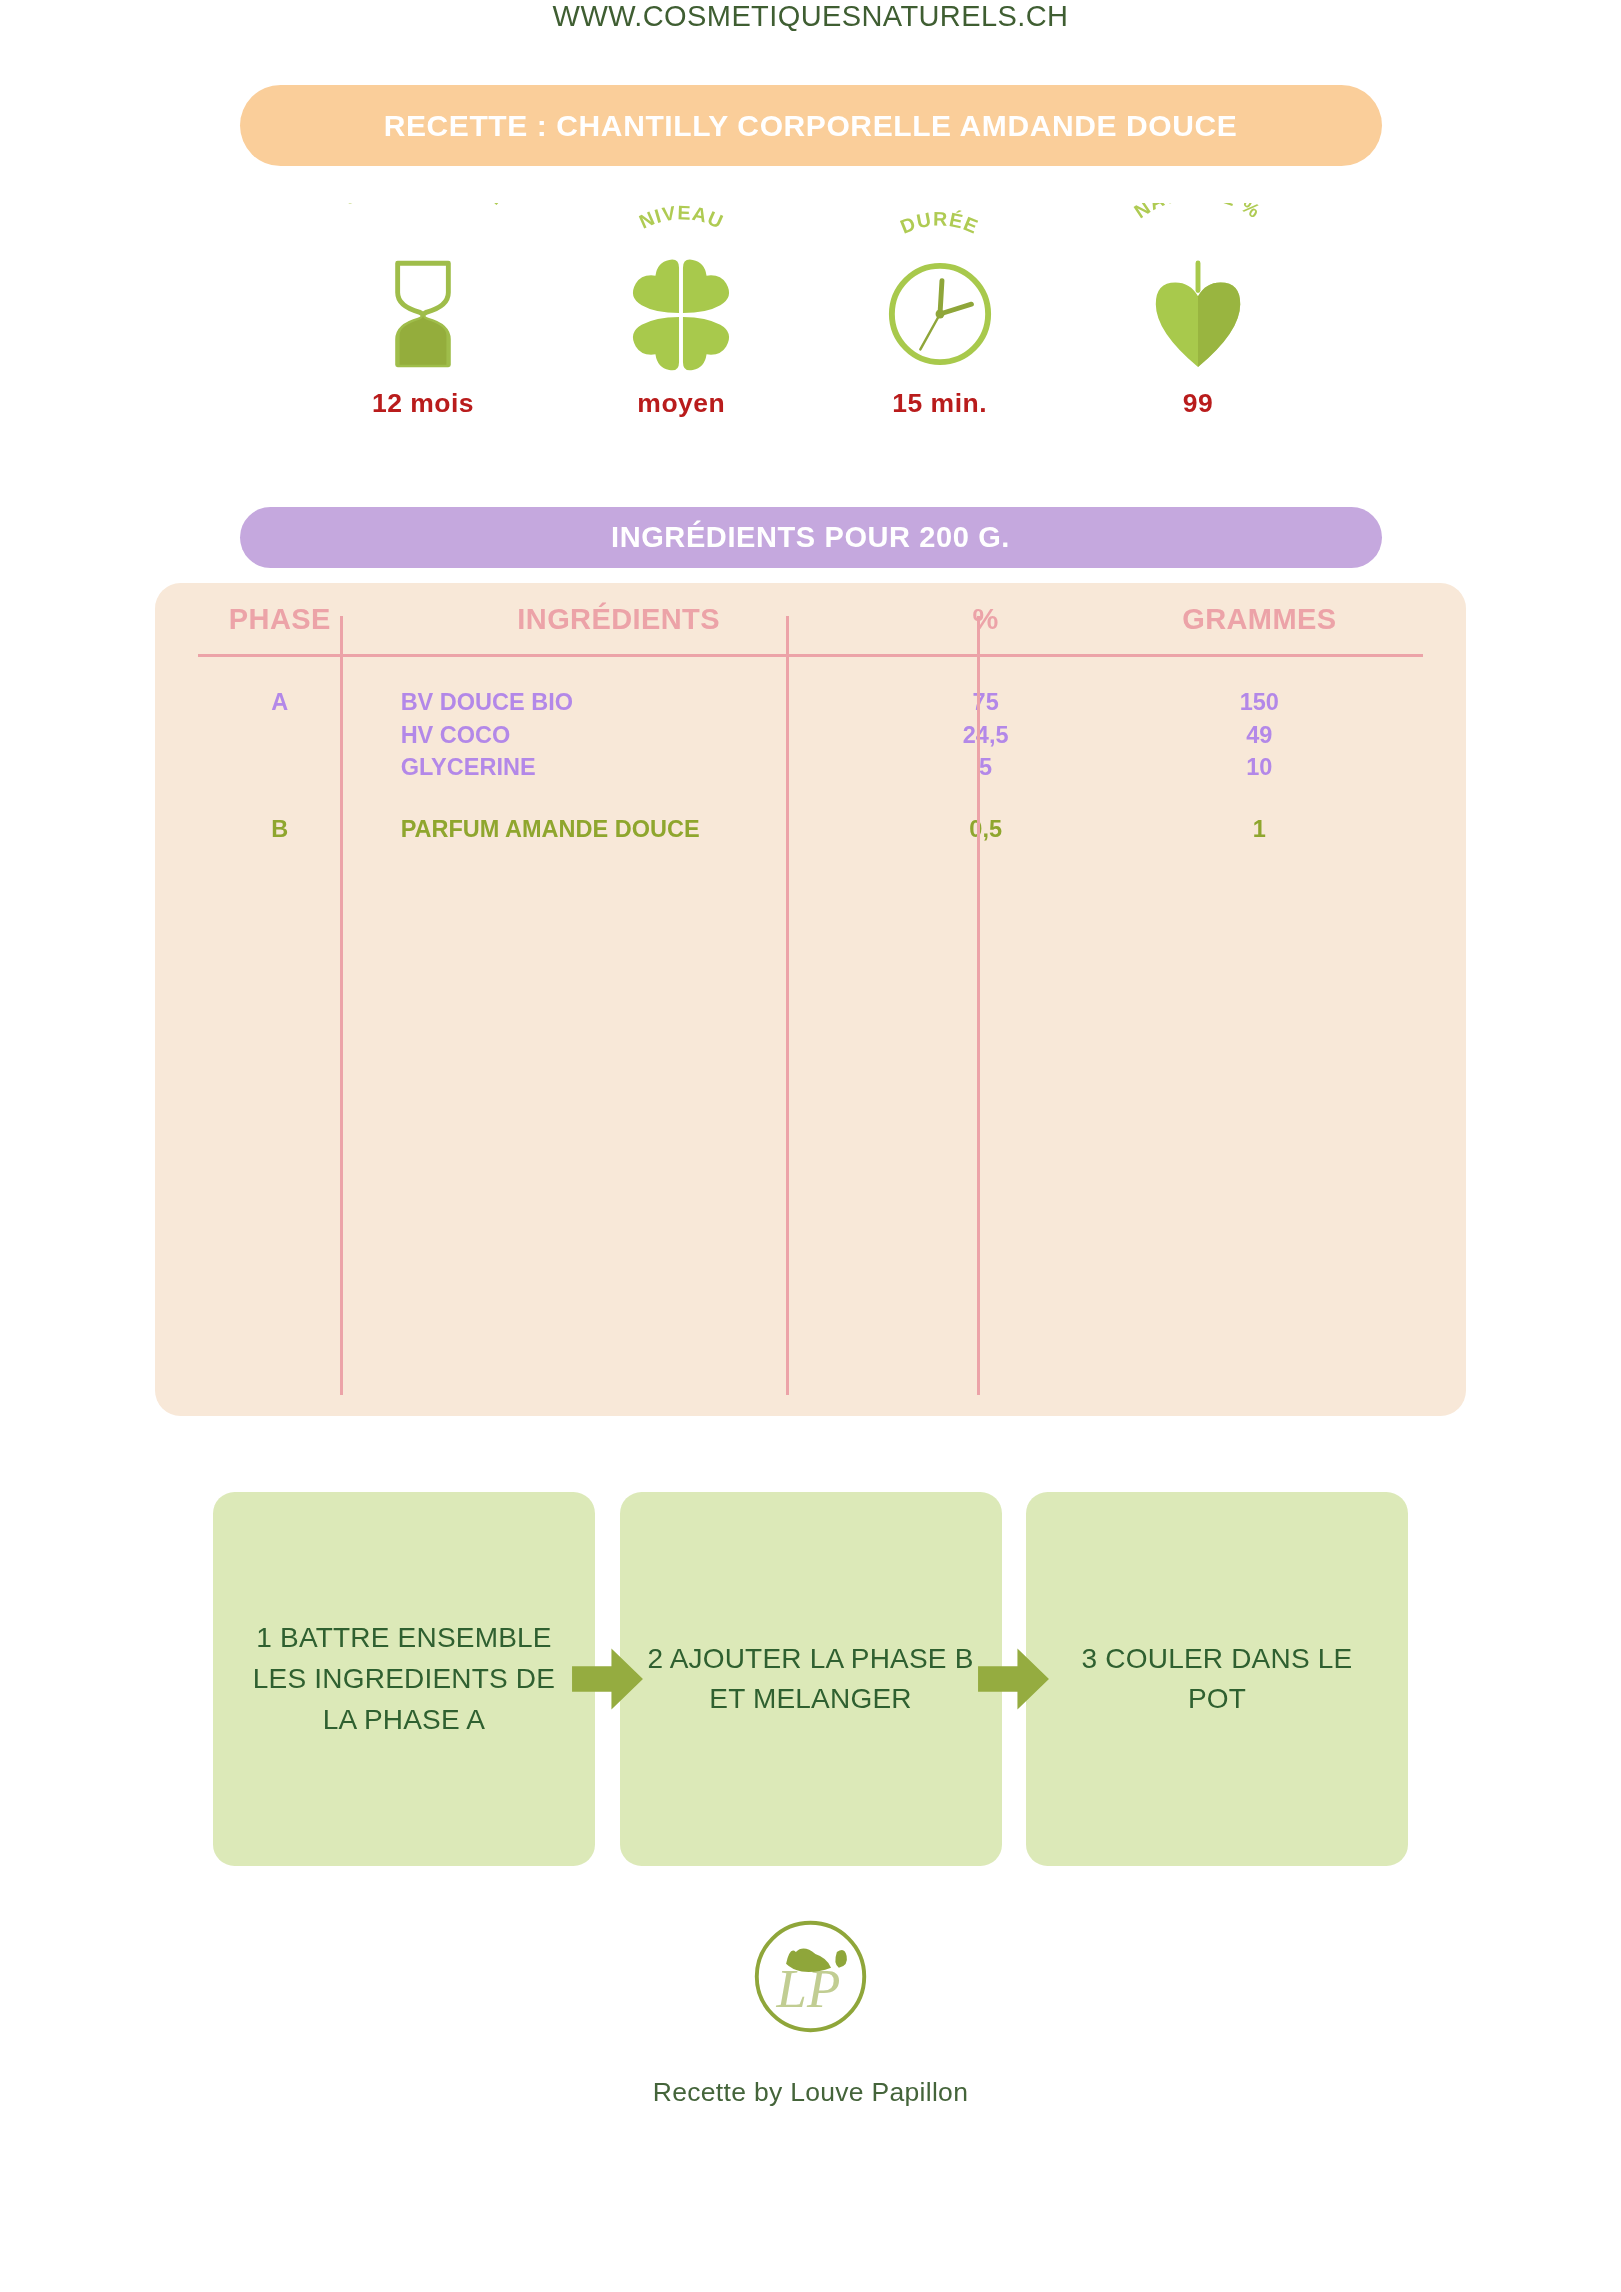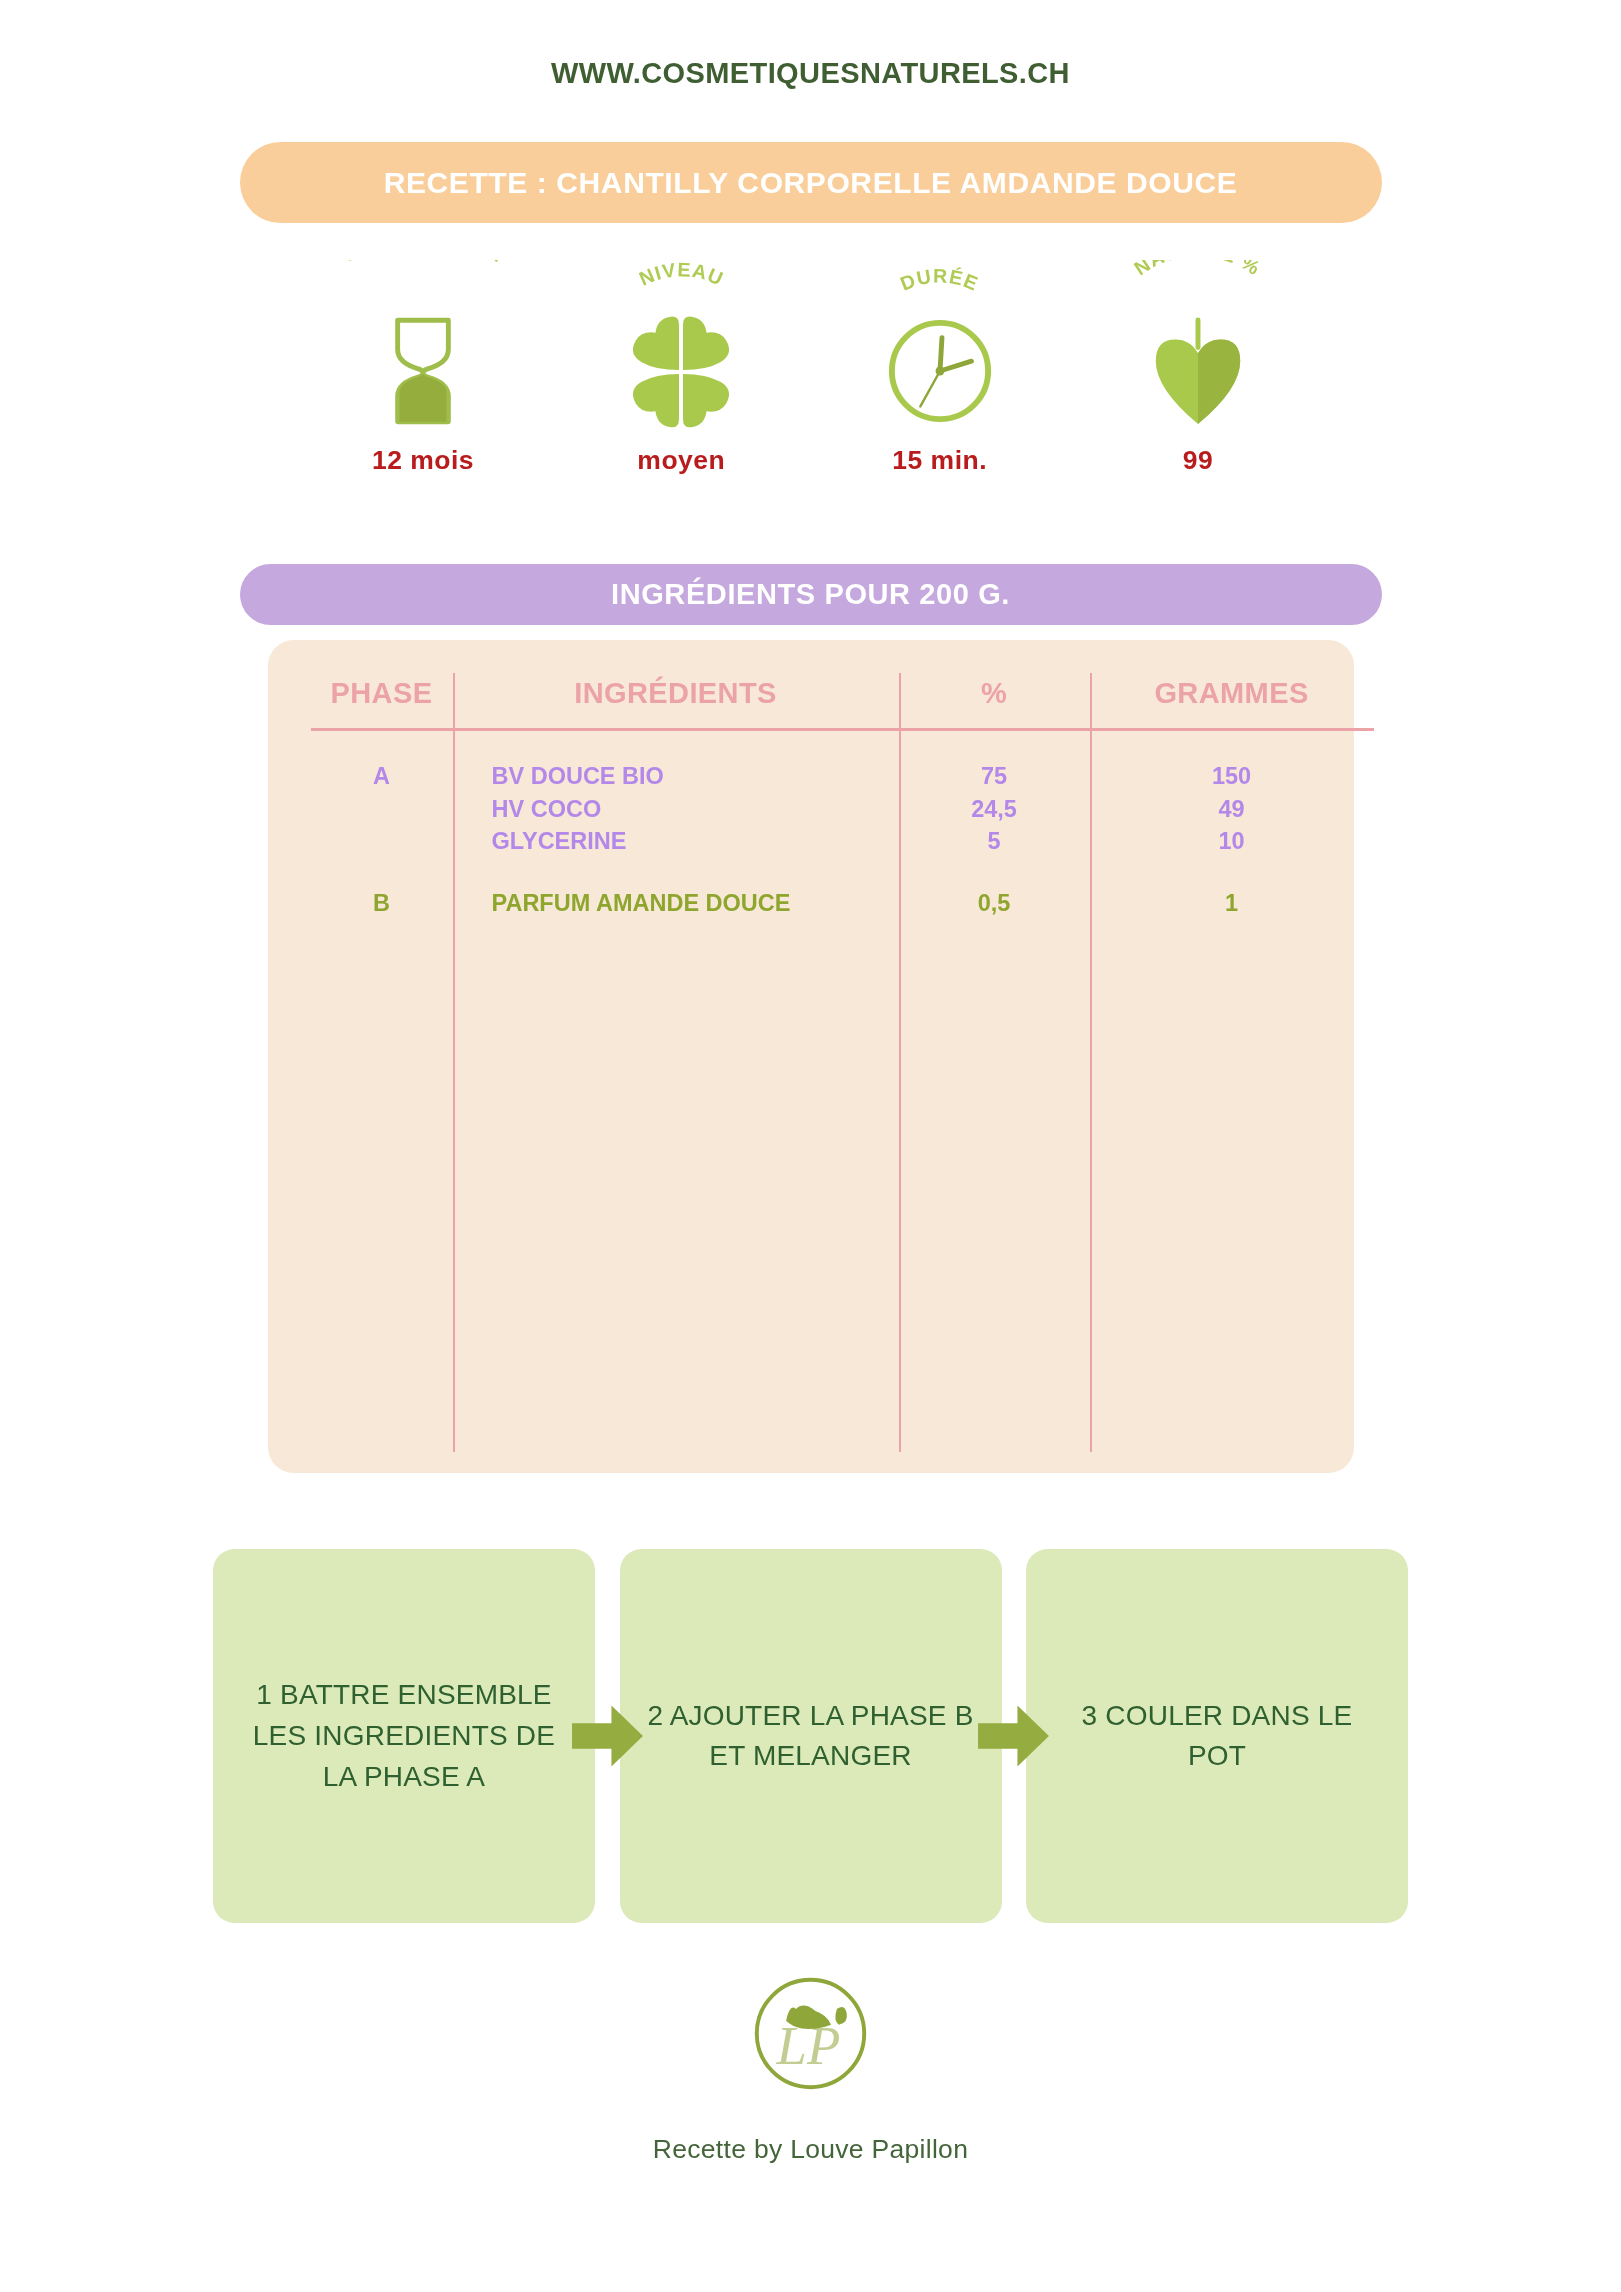--- a/index.html
+++ b/index.html
@@ -23,22 +23,21 @@
     position: relative;
     box-sizing: border-box;
   }
 
   
   .site-url {
     text-align: center;
     font-size: 29px;
     letter-spacing: 0.4px;
     color: #3f5e32;
-    padding-top: 57px;
-    font-weight: 700;
+    font-weight: 400;
   }
 
   
   .banner {
     border-radius: 43px;
     color: #ffffff;
     font-weight: bold;
     text-align: center;
     display: flex;
     align-items: center;
@@ -98,25 +97,25 @@
     margin-top: 15.7px;
     font-size: 26.5px;
     font-weight: bold;
     color: #b91c1c;
     letter-spacing: 0.5px;
     text-align: center;
   }
 
   
   .table-card {
-    width: 1086px;
+    width: 1311px;
     margin: 15.7px auto 0 auto;
     background: #F8E8D8;
     border-radius: 25.5px;
-    padding: 33px 43px 39px 43px;
+    padding: 16px 43px 39px 43px;
     box-sizing: border-box;
     position: relative;
     height: 833px;
   }
   .tbl {
     width: 100%;
     border-collapse: collapse;
     table-layout: fixed;
   }
   .tbl th {

